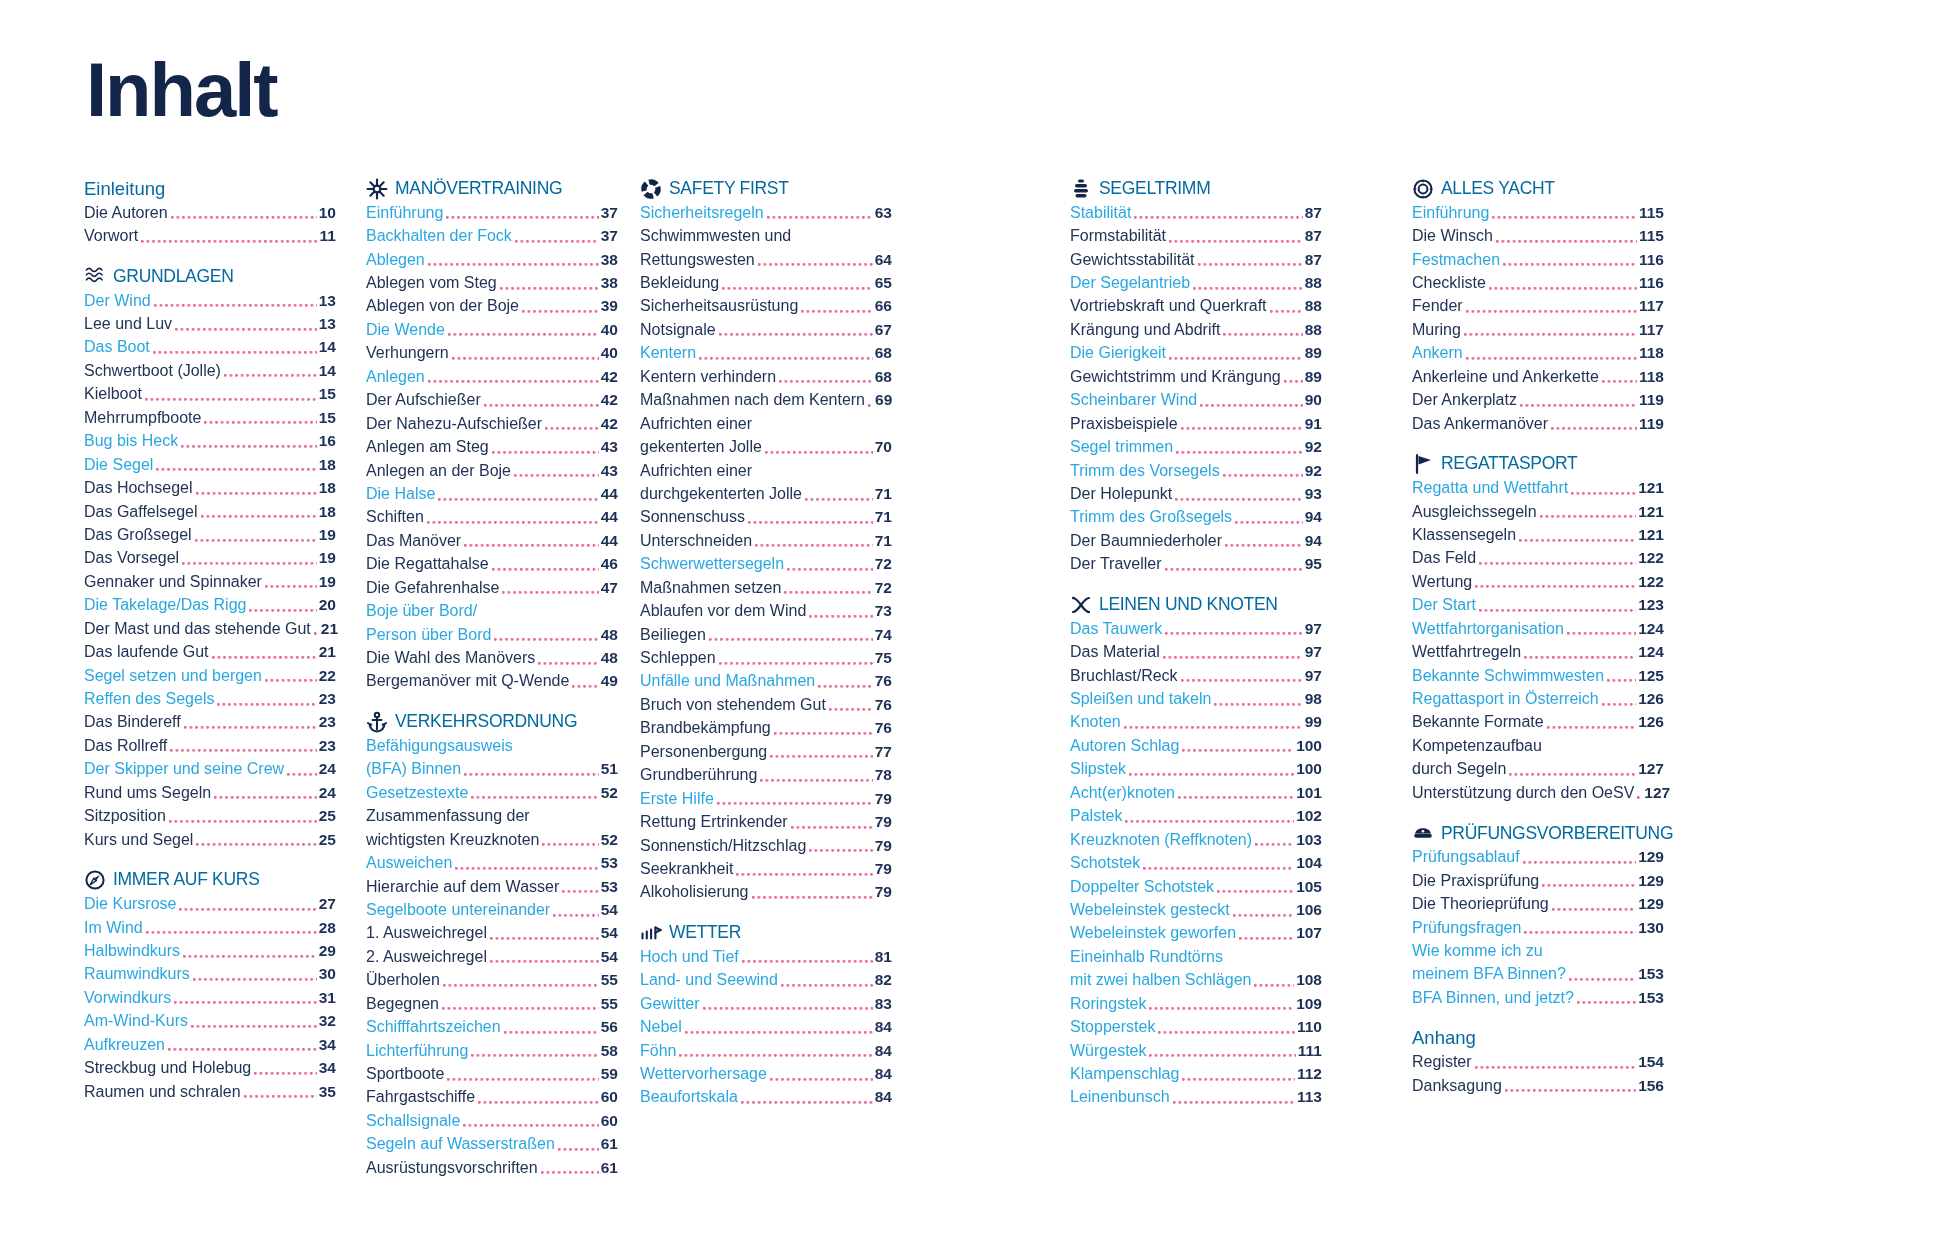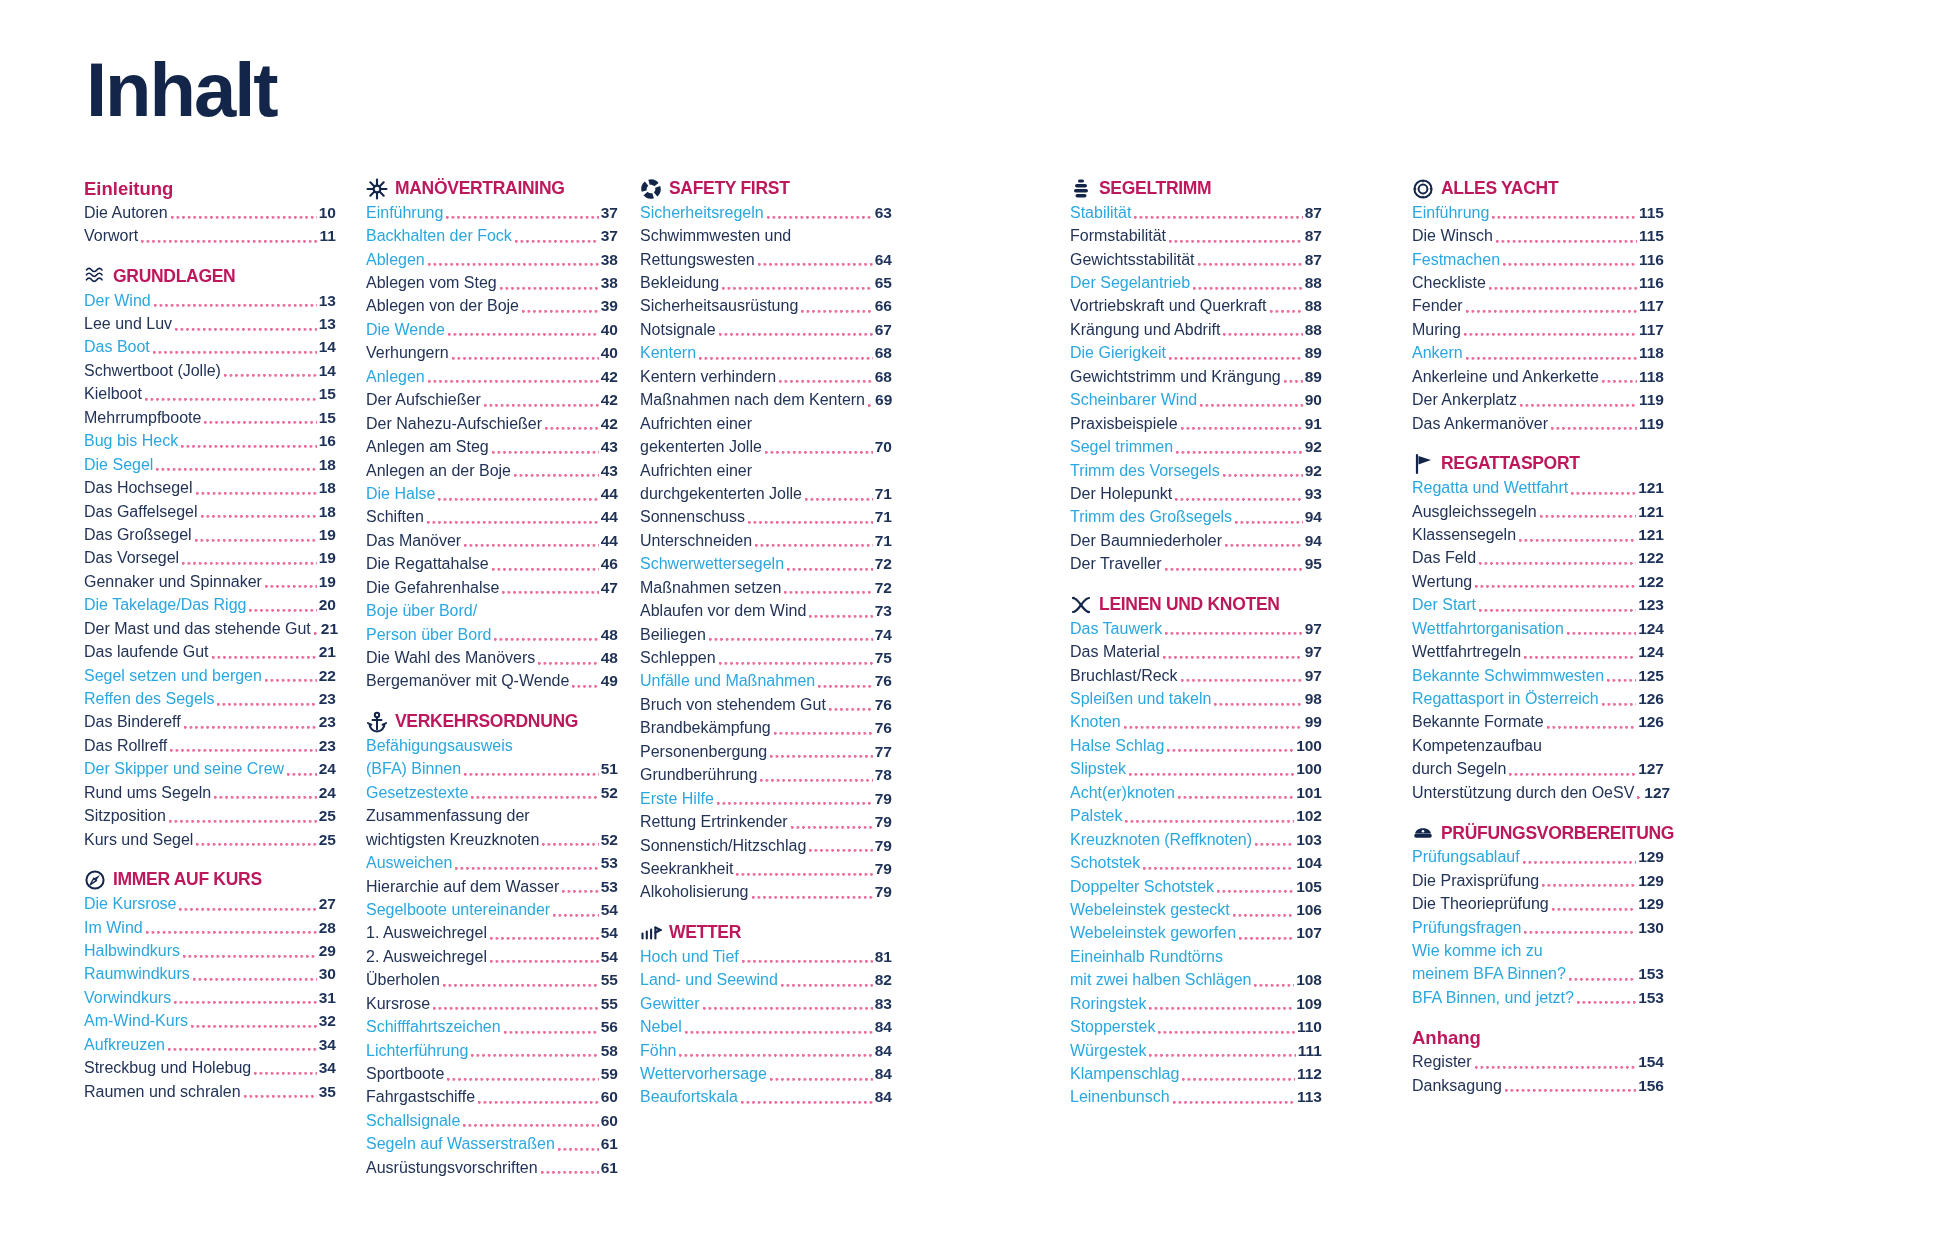--- a/index.html
+++ b/index.html
@@ -7,21 +7,21 @@
     width:1946px;height:1254px;position:relative;background:#ffffff;
     font-family:"Liberation Sans",sans-serif;color:#223357;overflow:hidden;
   }
   .title{
     position:absolute;left:82px;top:44px;margin:4px;
     font-size:76px;line-height:1.1;font-weight:bold;letter-spacing:-2px;color:#13264a;
   }
   .toc-col{position:absolute;top:176px;width:252px}
   .sec-head{
     display:flex;align-items:center;gap:7px;height:25px;margin-top:16px;
-    color:#be185d;font-weight:bold;font-size:17.5px;letter-spacing:-0.3px;white-space:nowrap;
+    color:#0369a1;font-weight:normal;font-size:17.5px;letter-spacing:-0.3px;white-space:nowrap;
   }
   .sec-head.first{margin-top:0}
   .sec-head.plain{font-size:18.5px;letter-spacing:0}
   .icon{display:inline-flex;width:22px;height:22px;flex:none;align-items:center;justify-content:center}
   .icon svg{width:22px;height:22px;display:block}
   .row{display:flex;align-items:center;height:23.45px;font-size:16px}
   .row .etitle{white-space:nowrap;color:#223357}
   .row.link .etitle{color:#2aa7e0}
   .leader{
     flex:1 1 auto;min-width:5px;height:10px;align-self:flex-end;margin:0 2px 5px 3px;
@@ -412,21 +412,21 @@
         <span class="etitle">2. Ausweichregel</span>
         <div class="leader"></div>
         <span class="pg">54</span>
       </div>
       <div class="row">
         <span class="etitle">Überholen</span>
         <div class="leader"></div>
         <span class="pg">55</span>
       </div>
       <div class="row">
-        <span class="etitle">Kursrose</span>
+        <span class="etitle">Begegnen</span>
         <div class="leader"></div>
         <span class="pg">55</span>
       </div>
       <div class="row link">
         <span class="etitle">Schifffahrtszeichen</span>
         <div class="leader"></div>
         <span class="pg">56</span>
       </div>
       <div class="row link">
         <span class="etitle">Lichterführung</span>
@@ -782,21 +782,21 @@
         <span class="etitle">Spleißen und takeln</span>
         <div class="leader"></div>
         <span class="pg">98</span>
       </div>
       <div class="row link">
         <span class="etitle">Knoten</span>
         <div class="leader"></div>
         <span class="pg">99</span>
       </div>
       <div class="row link">
-        <span class="etitle">Halse Schlag</span>
+        <span class="etitle">Autoren Schlag</span>
         <div class="leader"></div>
         <span class="pg">100</span>
       </div>
       <div class="row link">
         <span class="etitle">Slipstek</span>
         <div class="leader"></div>
         <span class="pg">100</span>
       </div>
       <div class="row link">
         <span class="etitle">Acht(er)knoten</span>

